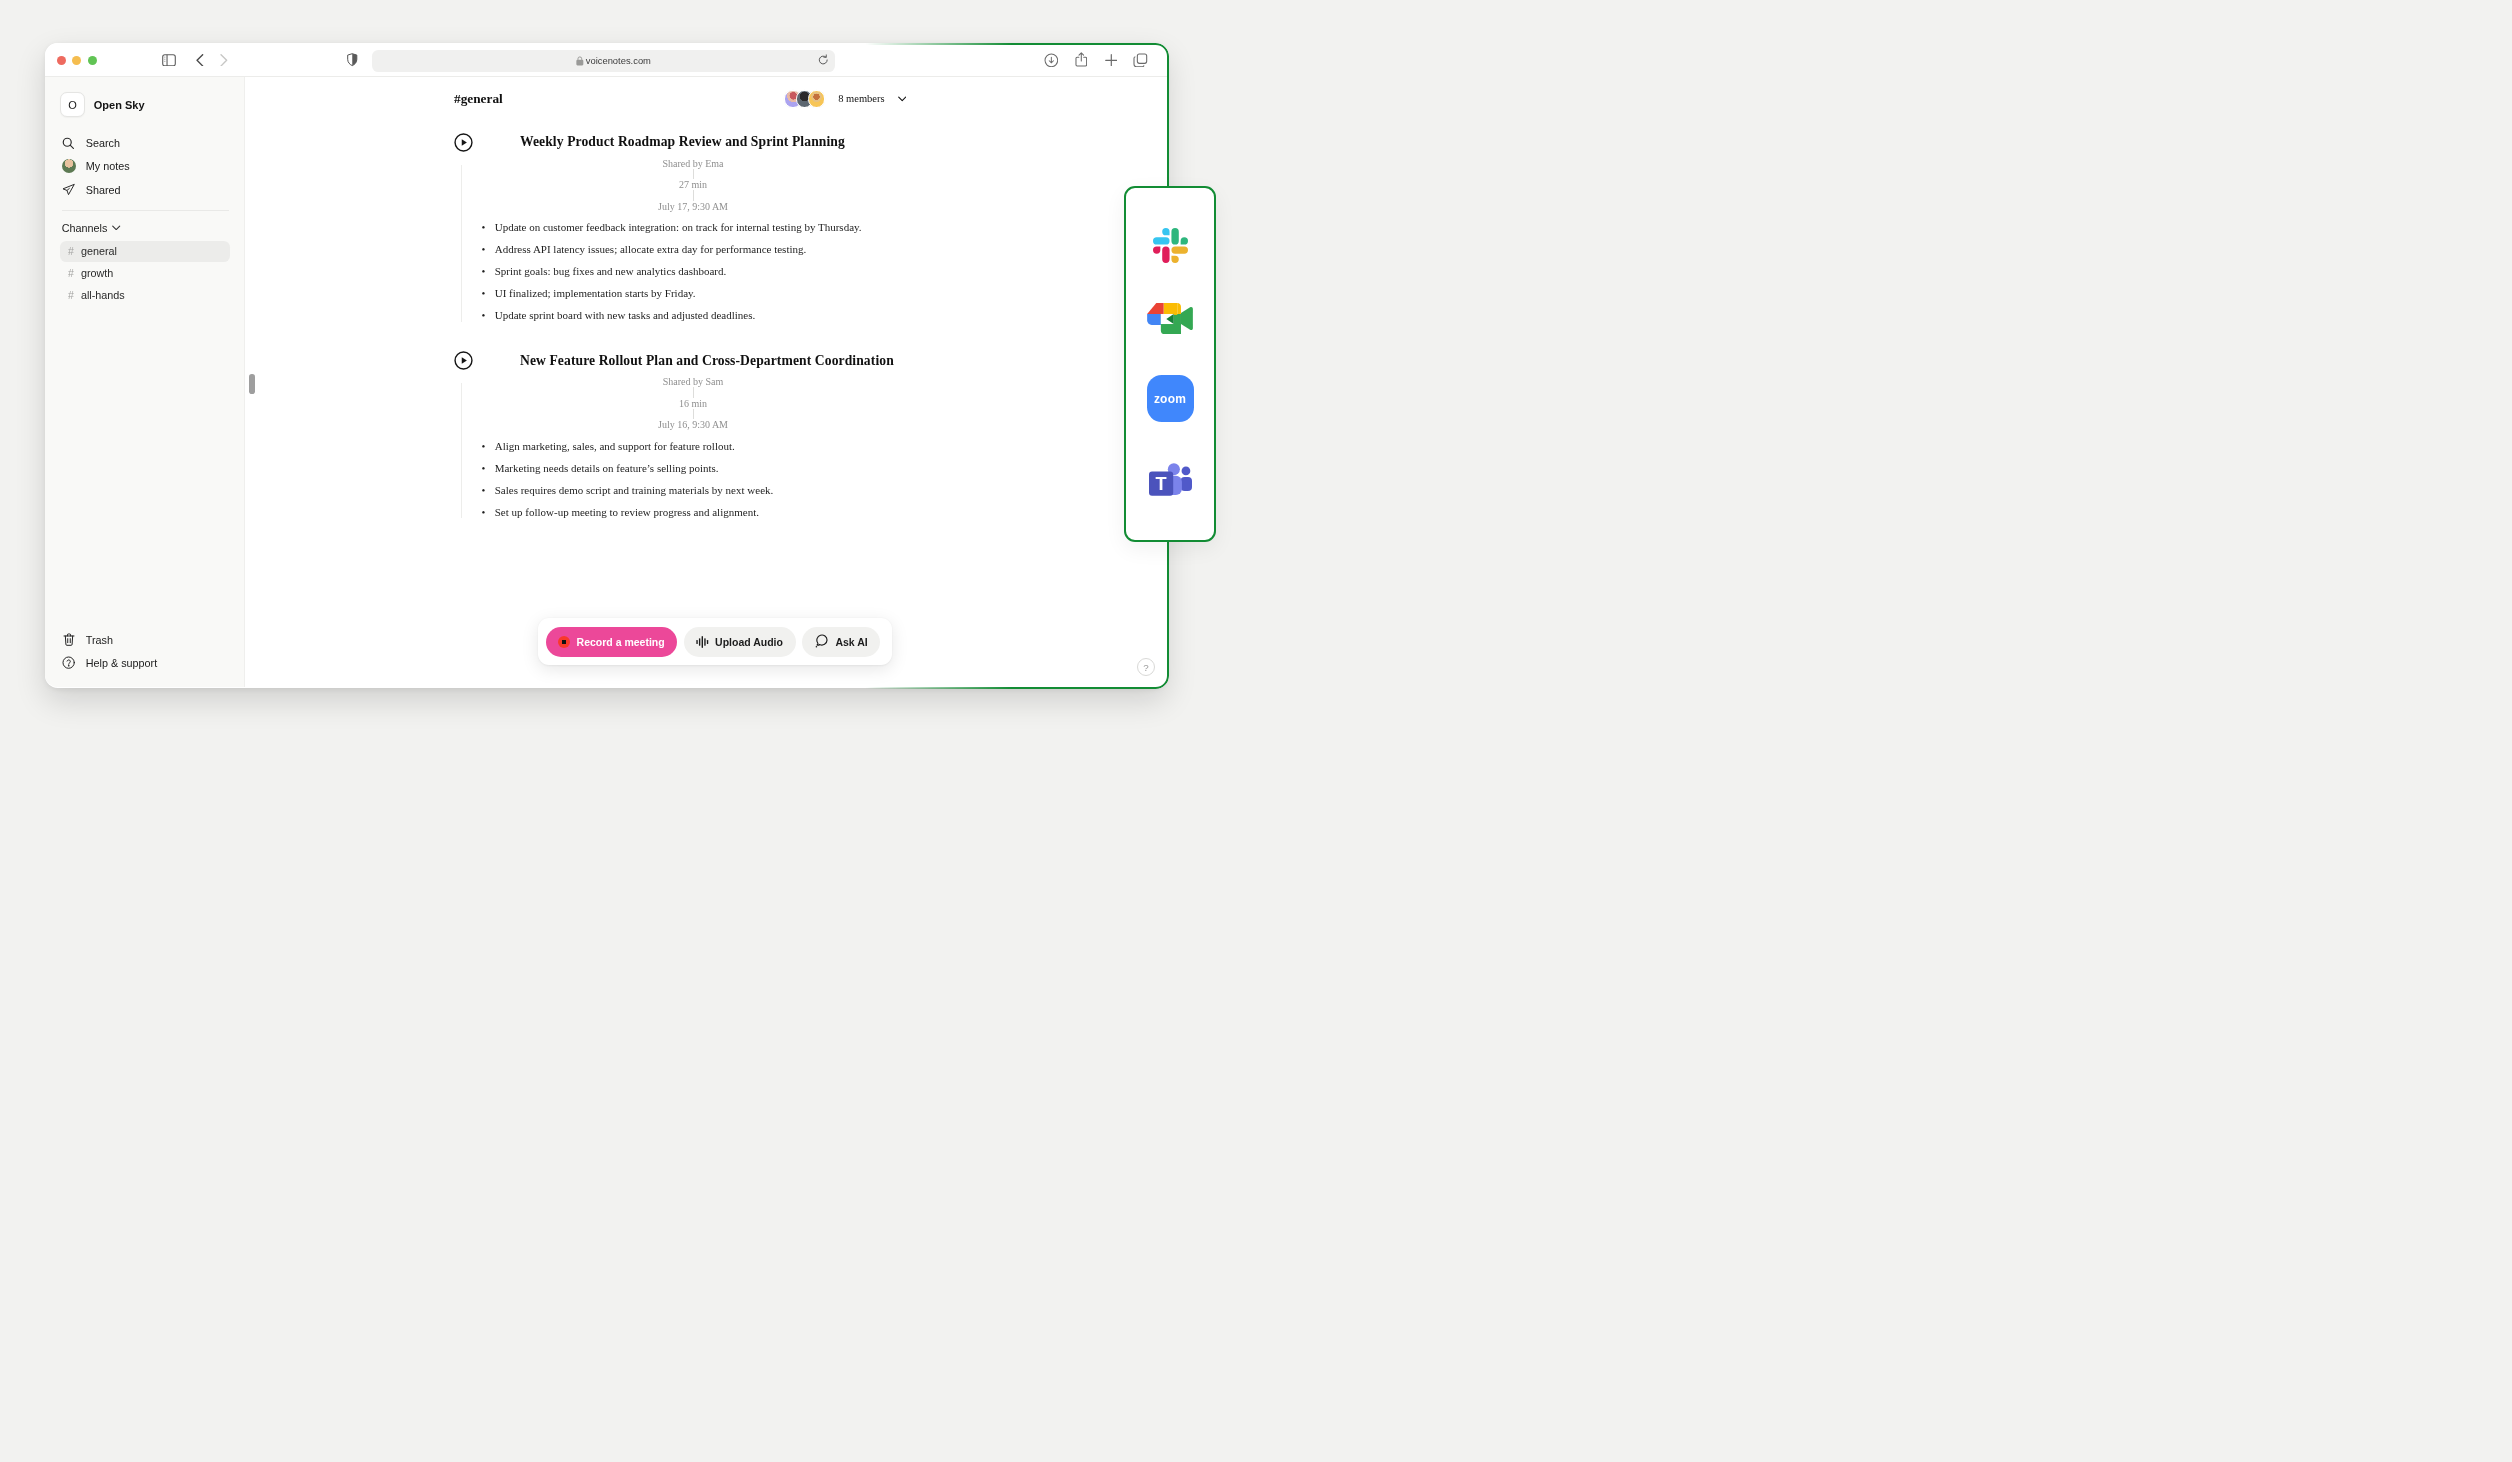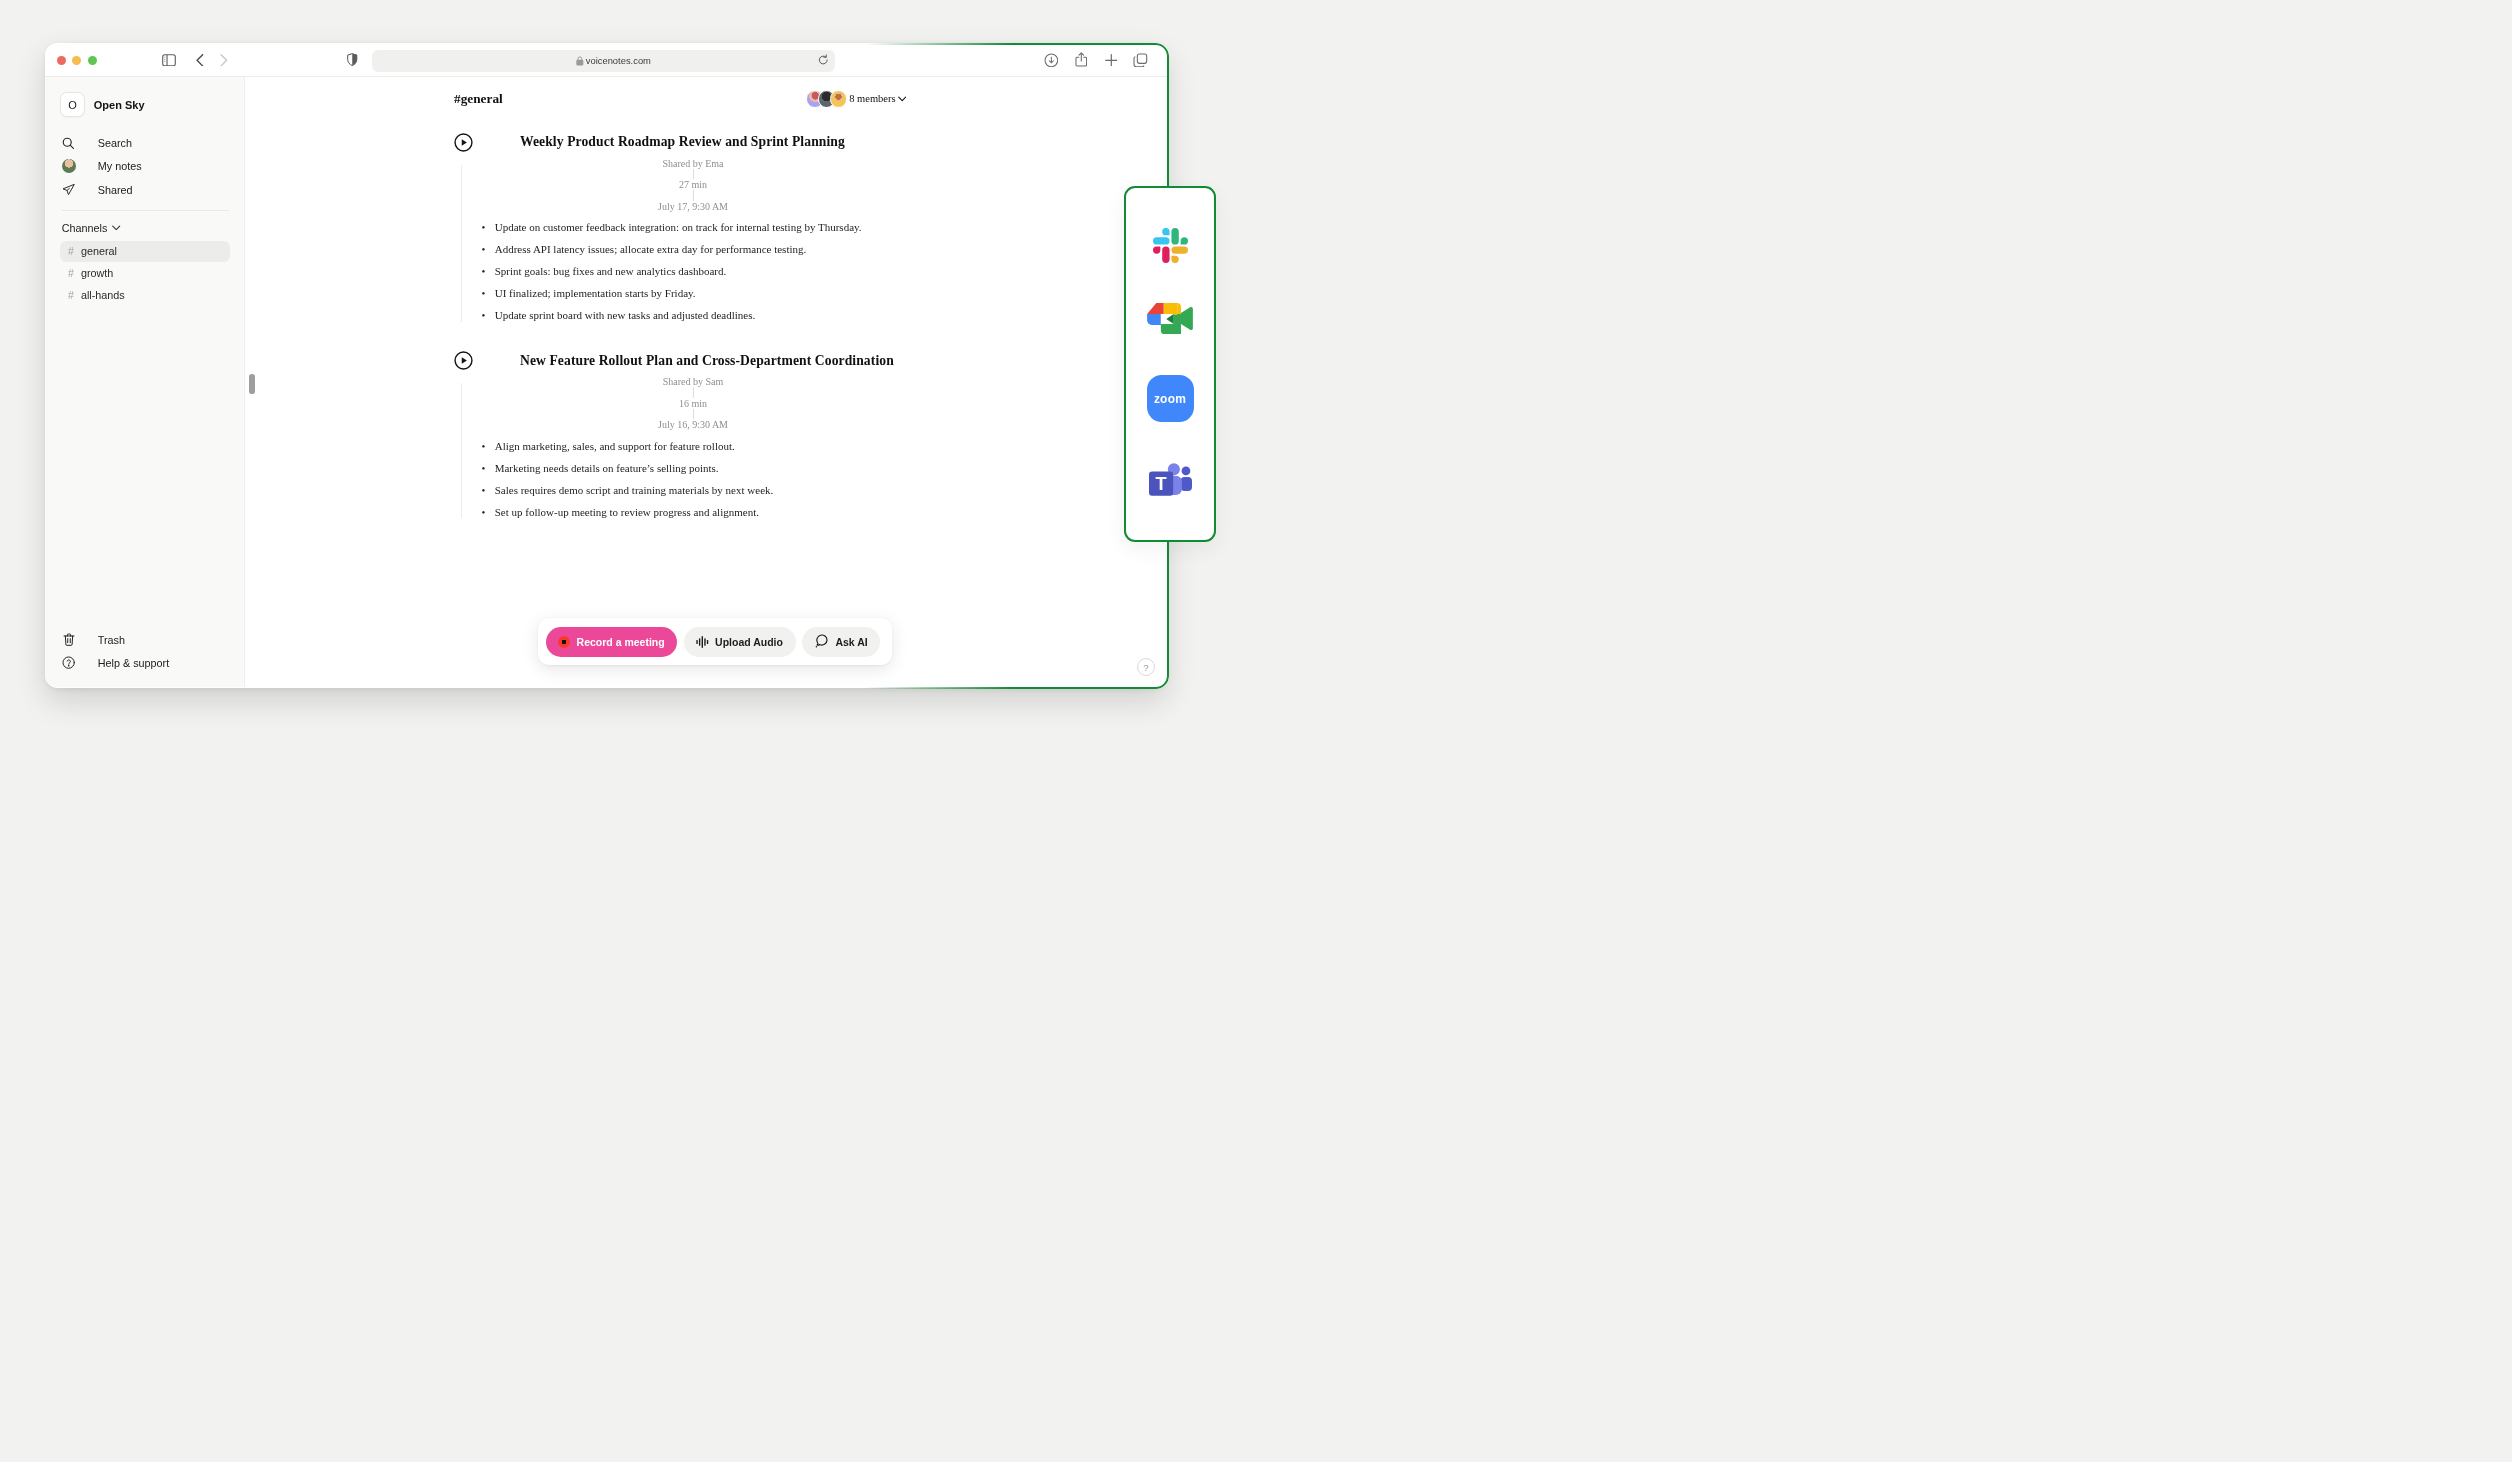--- a/index.html
+++ b/index.html
@@ -37,37 +37,37 @@
     width:200px; background:#f9f9f7; border-right:0.7px solid #efefed;
     padding:15.4px 14px 12.6px 15.4px; display:flex; flex-direction:column; flex-shrink:0;
   }
   .ws-row { display:flex; align-items:center; gap:9px; margin-bottom:15.4px; }
   .ws-logo {
     width:24.4px; height:24.4px; background:#fff; border:0.7px solid #e5e5e3; border-radius:7px;
     display:flex; align-items:center; justify-content:center; font-size:11px; color:#1a1a1a;
     box-shadow:0 0.7px 1.4px rgba(0,0,0,.04);
   }
   .ws-name { font-size:11px; font-weight:700; color:#141414; }
-  .nav-item { display:flex; align-items:center; gap:22px; padding:4.9px 1.4px; font-size:10.8px; color:#202020; border-radius:5.6px; cursor:pointer; }
+  .nav-item { display:flex; align-items:center; gap:10px; padding:4.9px 1.4px; font-size:10.8px; color:#202020; border-radius:5.6px; cursor:pointer; }
   .nav-item .nicon { width:14px; display:flex; justify-content:center; color:#2b2b2b; }
   .mini-avatar { width:14px; height:14px; border-radius:50%;
     background:radial-gradient(circle at 50% 32%, #e8c29f 0 34%, #5d7a53 36% 100%); }
   .side-divider { height:0.7px; background:#e9e9e7; margin:8.4px 1.4px 8.4px 1.4px; }
   .chan-head { display:flex; align-items:center; gap:4.9px; font-size:10.8px; color:#1c1c1c; padding:2.8px 1.4px 7px 1.4px; }
   .chan-row { display:flex; align-items:center; gap:7px; height:21.6px; padding:0 7.7px; border-radius:6.3px; font-size:10.8px; color:#2a2a2a; cursor:pointer; }
   .chan-row .hash { color:#a3a3a1; font-size:10.5px; }
   .chan-row.active { background:#ececea; }
   .side-bottom { margin-top:auto; }
 
   
   .main { flex:1; background:#fff; position:relative;font-family:Liberation Serif, serif; }
   .content { margin:13.3px 0 0 209px; width:452px; }
   .chan-header { display:flex; align-items:center; justify-content:space-between; }
   .chan-title { font-size:13.3px; font-weight:700; color:#101010; }
-  .members { display:flex; align-items:center; gap:2px; cursor:pointer; }
+  .members { display:flex; align-items:center; gap:13px; cursor:pointer; }
   .avatar-stack { display:flex; }
   .avatar { width:17.4px; height:17.4px; border-radius:50%; border:1.4px solid #fff; box-shadow:0 0 0 0.3px rgba(0,0,0,.05); }
   .avatar + .avatar { margin-left:-5.6px; }
   .av1 { background:radial-gradient(circle at 52% 30%, #c8595e 0 26%, #e9b9a4 28% 44%, #aba3ef 46% 100%); }
   .av2 { background:radial-gradient(circle at 50% 34%, #2c2a2c 0 36%, #5c6670 38% 100%); }
   .av3 { background:radial-gradient(circle at 50% 36%, #c4703d 0 24%, #e7c17f 26% 40%, #f7c556 42% 100%); }
   .members-label { font-size:10.5px; color:#111; }
 
   .note { position:relative; margin-top:25px; }
   .note::before { content:""; position:absolute; left:7px; top:32px; bottom:4.2px; width:1px; background:#ededeb; }

